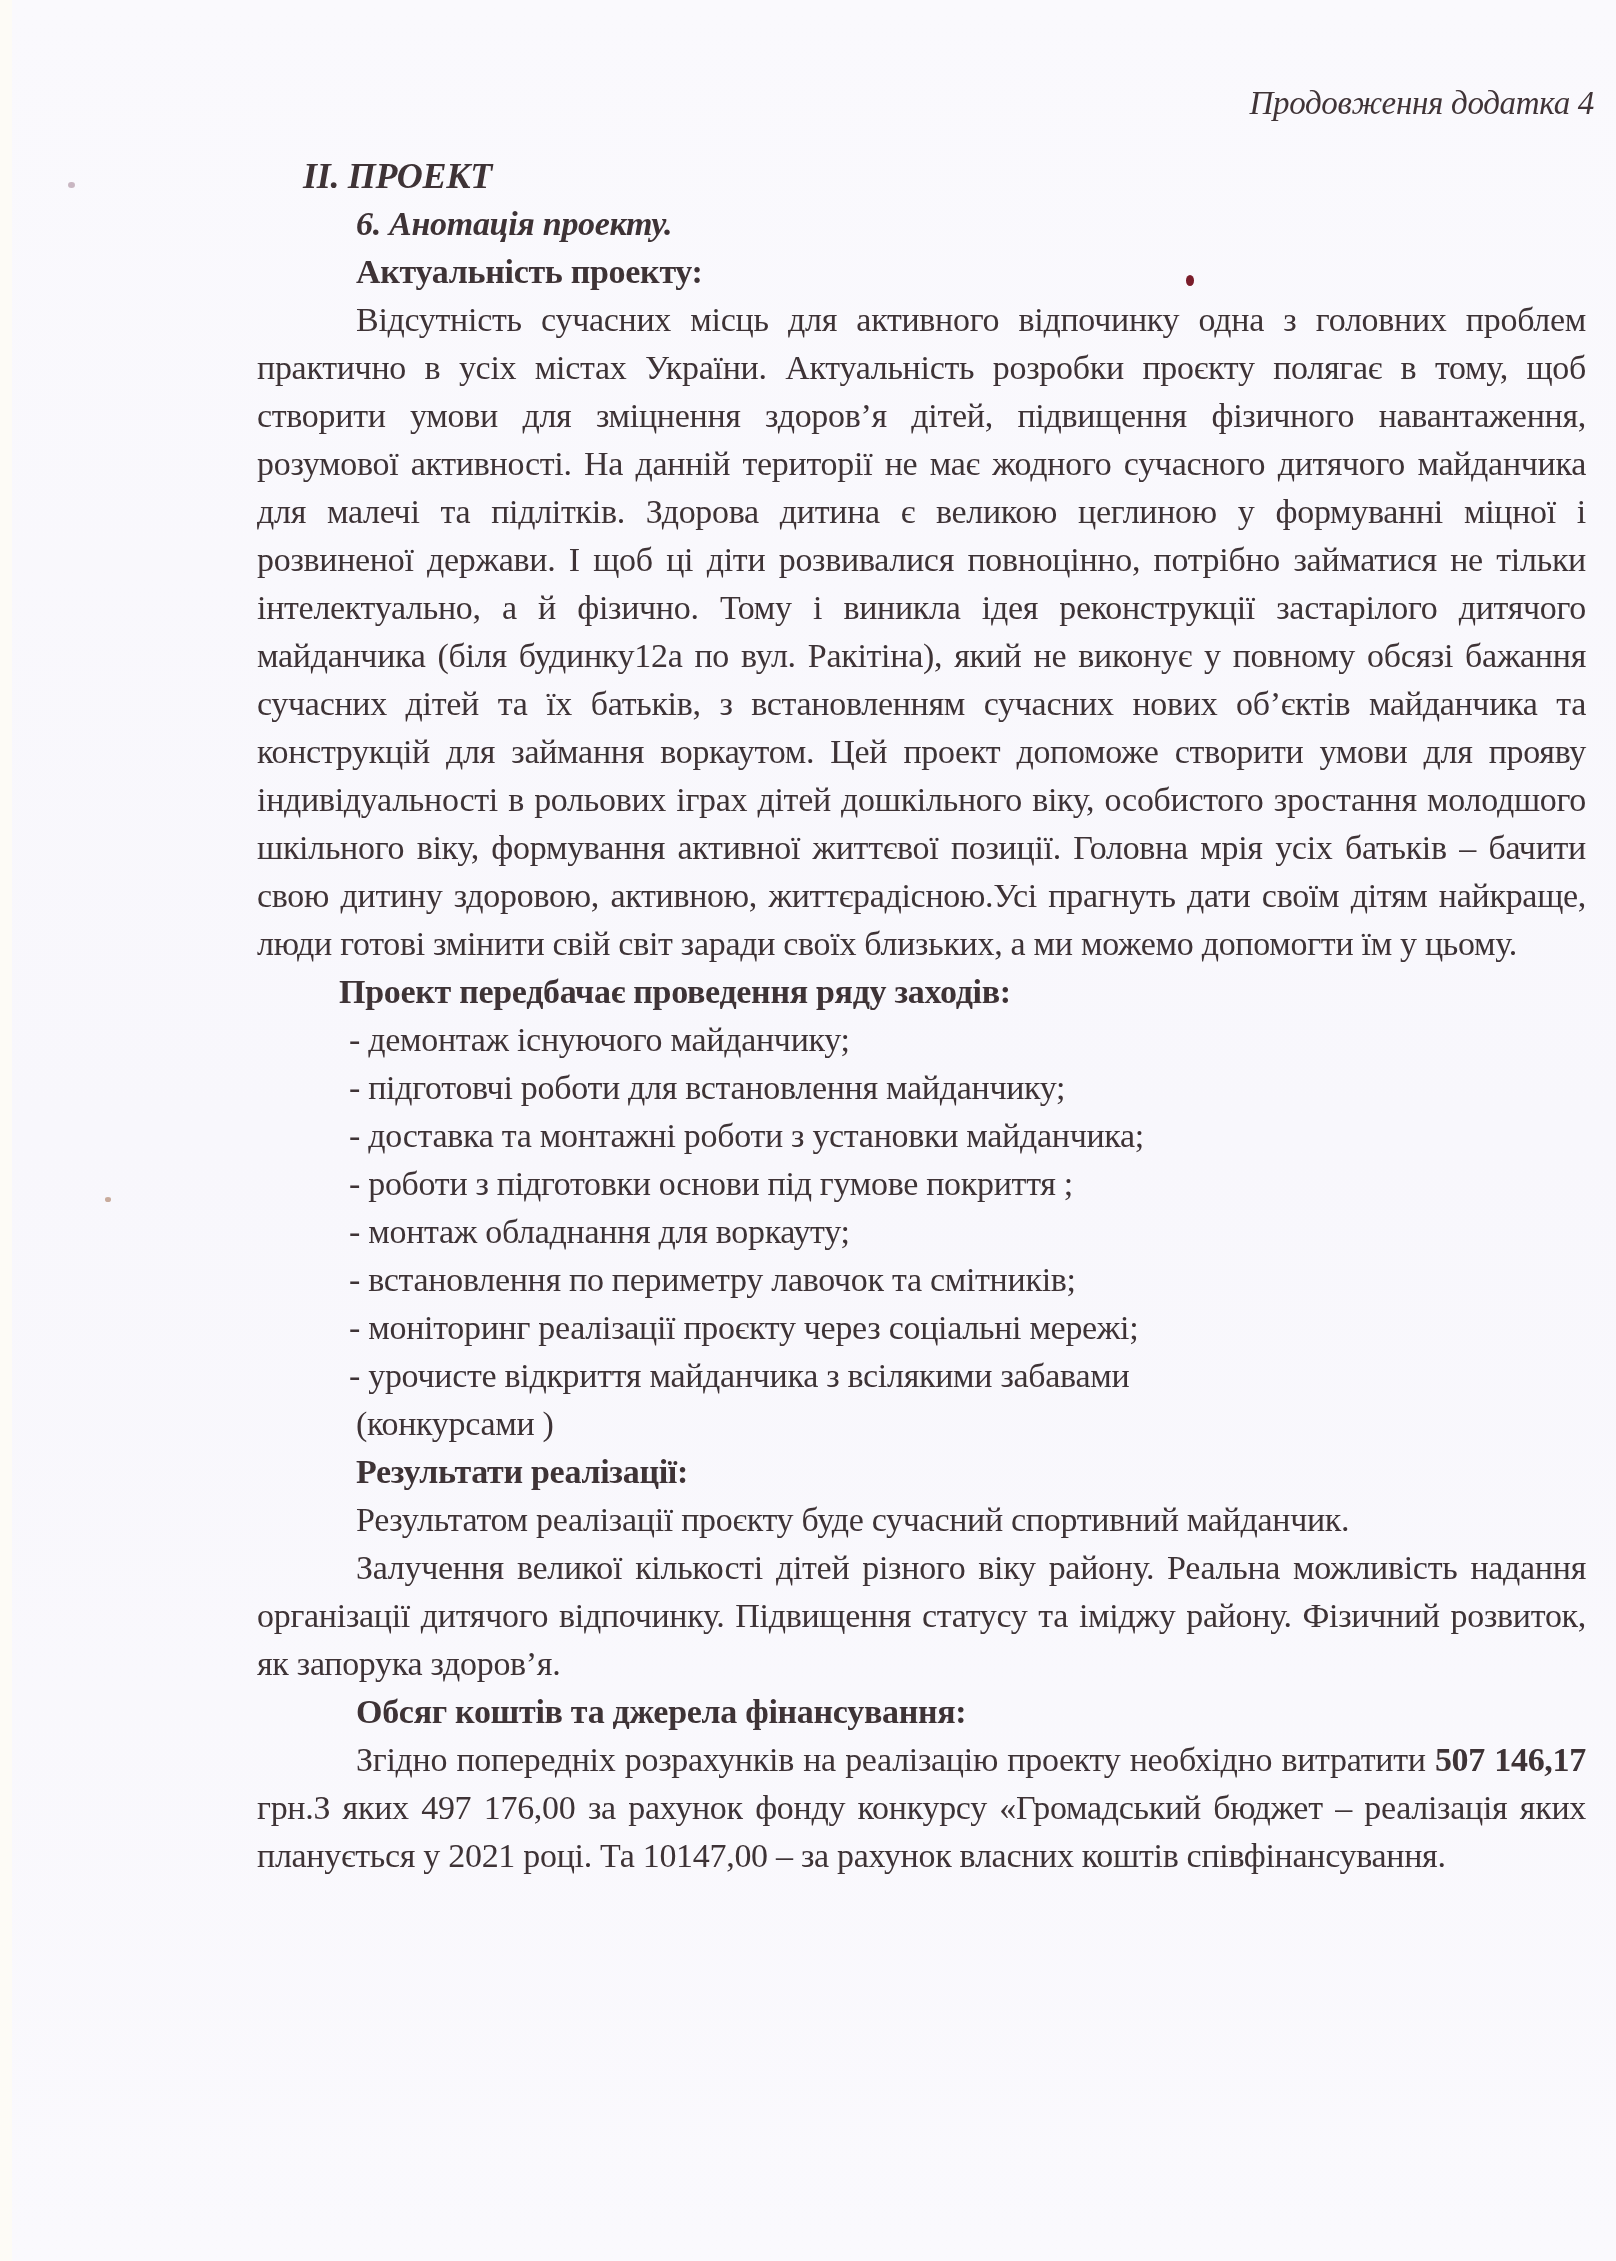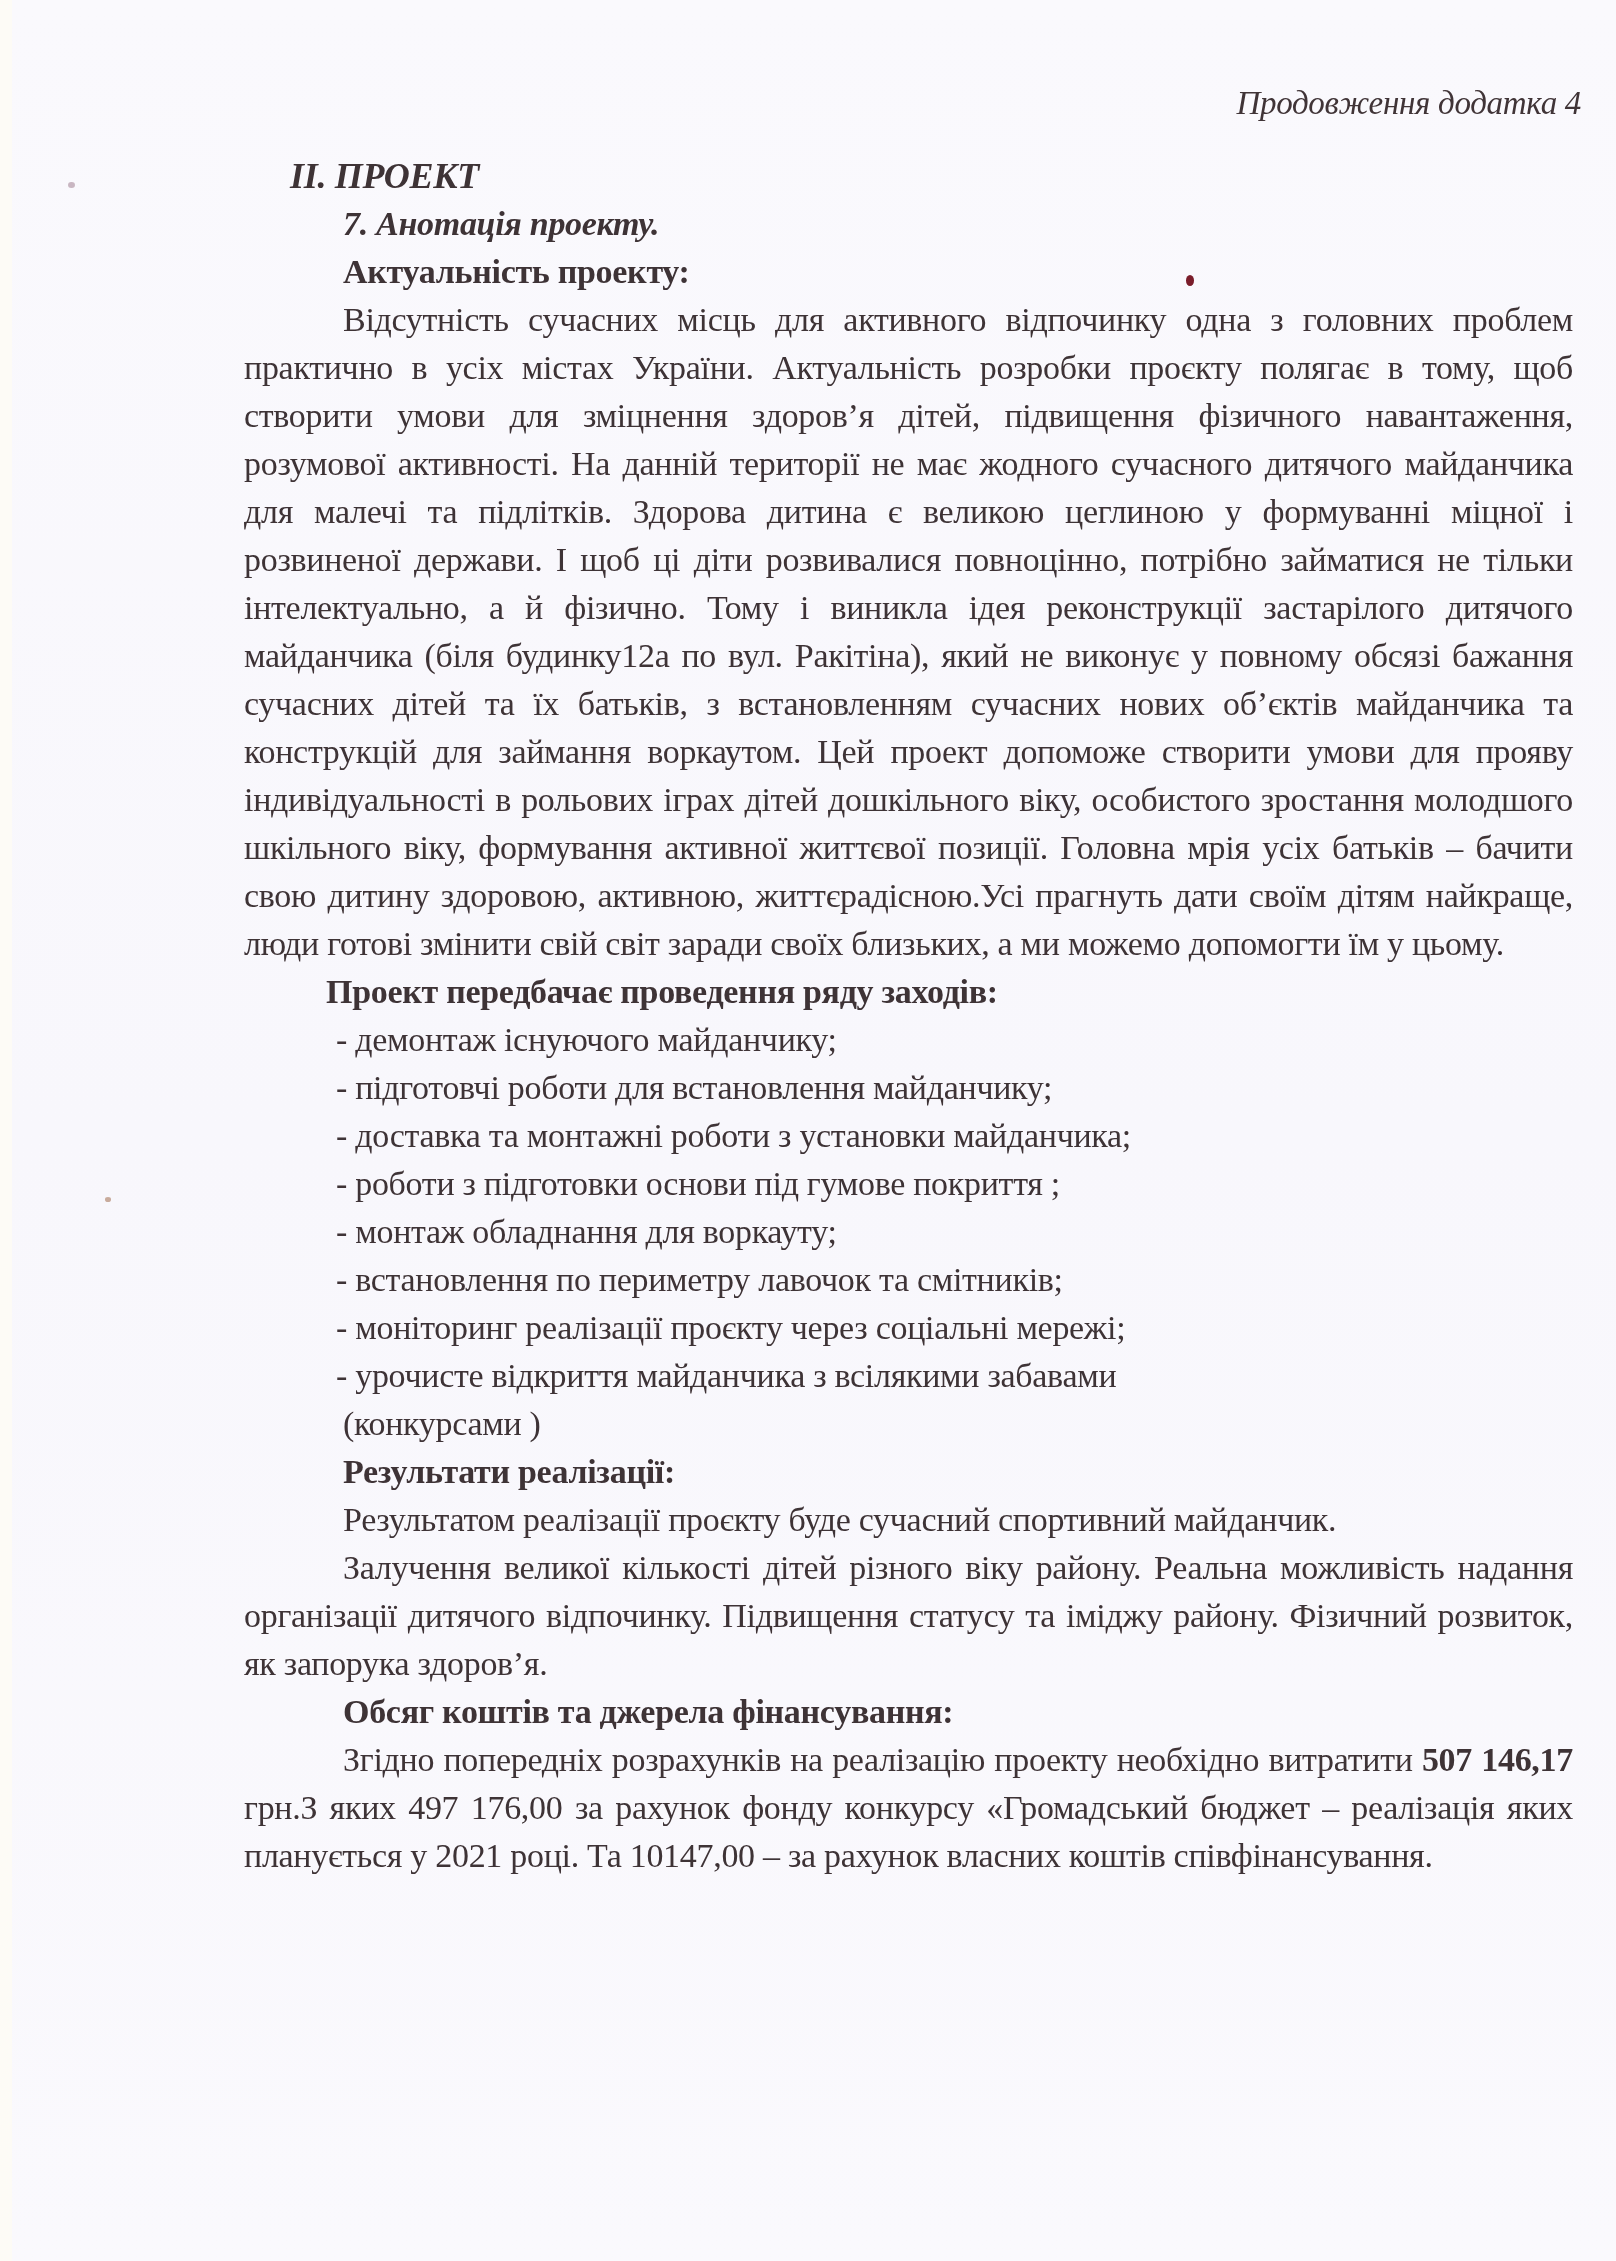--- a/index.html
+++ b/index.html
@@ -28,21 +28,21 @@
       background: #fdfbf6;
     }
     .speck {
       position: absolute;
       border-radius: 50%;
       background: #b39aa8;
       opacity: 0.7;
     }
     .content {
       position: absolute;
-      left: 244px;
+      left: 257px;
       top: 79px;
       width: 1329px;
       font-size: 34px;
       line-height: 48px;
       letter-spacing: -0.3px;
     }
     .appendix-note {
       text-align: right;
       font-style: italic;
       font-size: 33px;
@@ -103,21 +103,21 @@
   <div class="left-edge"></div>
   <div class="speck" style="left:68px;top:182px;width:6.6px;height:6px;"></div>
   <div class="speck" style="left:105px;top:1197px;width:6px;height:4.6px;background:#b38a73;"></div>
   <div class="smudge"></div>
 
   <div class="content">
     <div class="appendix-note">Продовження додатка 4</div>
 
     <div class="section-title">ІІ. ПРОЕКТ</div>
 
-    <div class="sub-title">7.  Анотація проекту.</div>
+    <div class="sub-title">6.  Анотація проекту.</div>
 
 
     <div class="heading">Актуальність проекту:</div>
 
     <p class="para">Відсутність сучасних місць для активного відпочинку одна з головних проблем практично в усіх містах України. Актуальність розробки проєкту полягає в тому, щоб створити  умови для  зміцнення здоров’я дітей, підвищення фізичного навантаження, розумової активності. На данній території не має жодного сучасного дитячого майданчика для малечі та підлітків. Здорова дитина є великою цеглиною у формуванні міцної і розвиненої держави. І щоб ці діти розвивалися повноцінно, потрібно займатися не тільки інтелектуально, а й фізично.   Тому і виникла ідея реконструкції застарілого дитячого майданчика (біля будинку12а по вул. Ракітіна), який не виконує у повному обсязі бажання сучасних дітей та їх батьків, з встановленням сучасних нових об’єктів майданчика та конструкцій для займання воркаутом. Цей проект допоможе створити умови для прояву індивідуальності в рольових іграх дітей дошкільного віку, особистого зростання молодшого шкільного віку, формування активної життєвої позиції. Головна мрія усіх батьків – бачити свою дитину здоровою, активною, життєрадісною.Усі прагнуть дати своїм дітям найкраще, люди готові змінити свій світ заради своїх близьких, а ми можемо допомогти їм у цьому.</p>
 
     <div class="heading list-heading">Проект передбачає проведення ряду заходів:</div>
 
     <ul class="list">
       <li>- демонтаж існуючого майданчику;</li>

